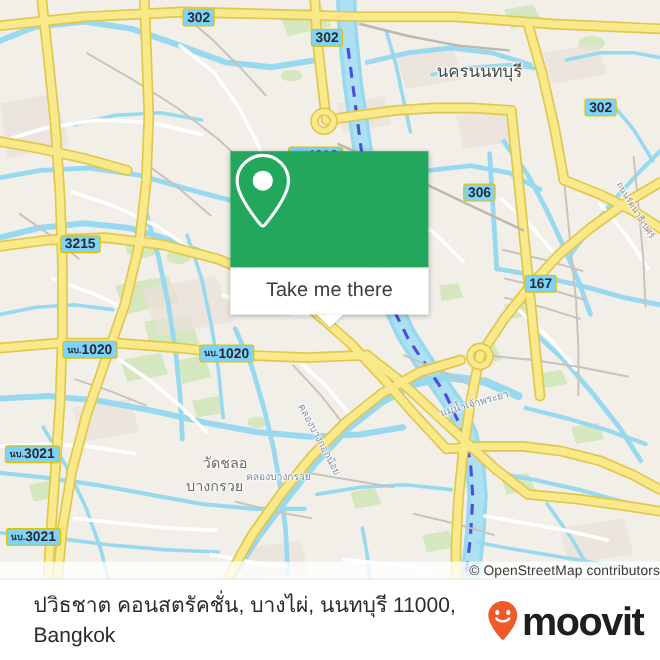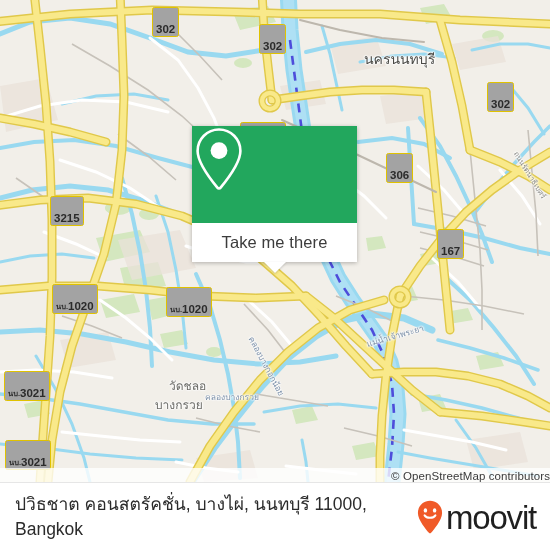--- a/index.html
+++ b/index.html
@@ -55,41 +55,41 @@
   }
 
   
   .footer{
     position:absolute;left:0;top:482px;width:550px;height:68px;
     background:#fff;border-top:1px solid #e6e6e6;
     display:flex;align-items:center;
   }
   .footer-text{
     flex:1 1 auto;
-    padding-left:15px;padding-right:8px;
+    padding-left:28px;padding-right:8px;
     font-size:17.5px;line-height:25px;color:#2b2b2b;
     max-width:400px;
   }
   .brand{
     position:absolute;right:14px;top:50%;transform:translateY(-50%);
     display:flex;align-items:center;gap:3px;
   }
   .brand-word{
     font-size:33px;line-height:33px;color:#1f1f1f;
-    letter-spacing:-1.2px;font-weight:400;
+    letter-spacing:-1.2px;font-weight:700;
   }
 
   
   .shield{
     position:absolute;
-    background:#a3a3a3;border:1.6px solid #e0c200;
+    background:#7dd3fc;border:1.6px solid #e0c200;
     border-radius:2.5px;
     color:#2b2b2b;
     font-size:11.5px;font-weight:bold;
-    padding:14px 3px;height:15px;line-height:14px;
+    padding:0 3px;height:15px;line-height:14px;
     white-space:nowrap;
     box-sizing:border-box;
     text-align:center;
   }
   .shield .pfx{font-size:7.5px;font-weight:bold;vertical-align:1px;}
 
   
   .mlabel{
     position:absolute;white-space:nowrap;color:#5b5b57;
     text-shadow:0 0 2px #fff,0 0 2px #fff,0 0 3px #fff,1px 0 2px #fff,-1px 0 2px #fff;

